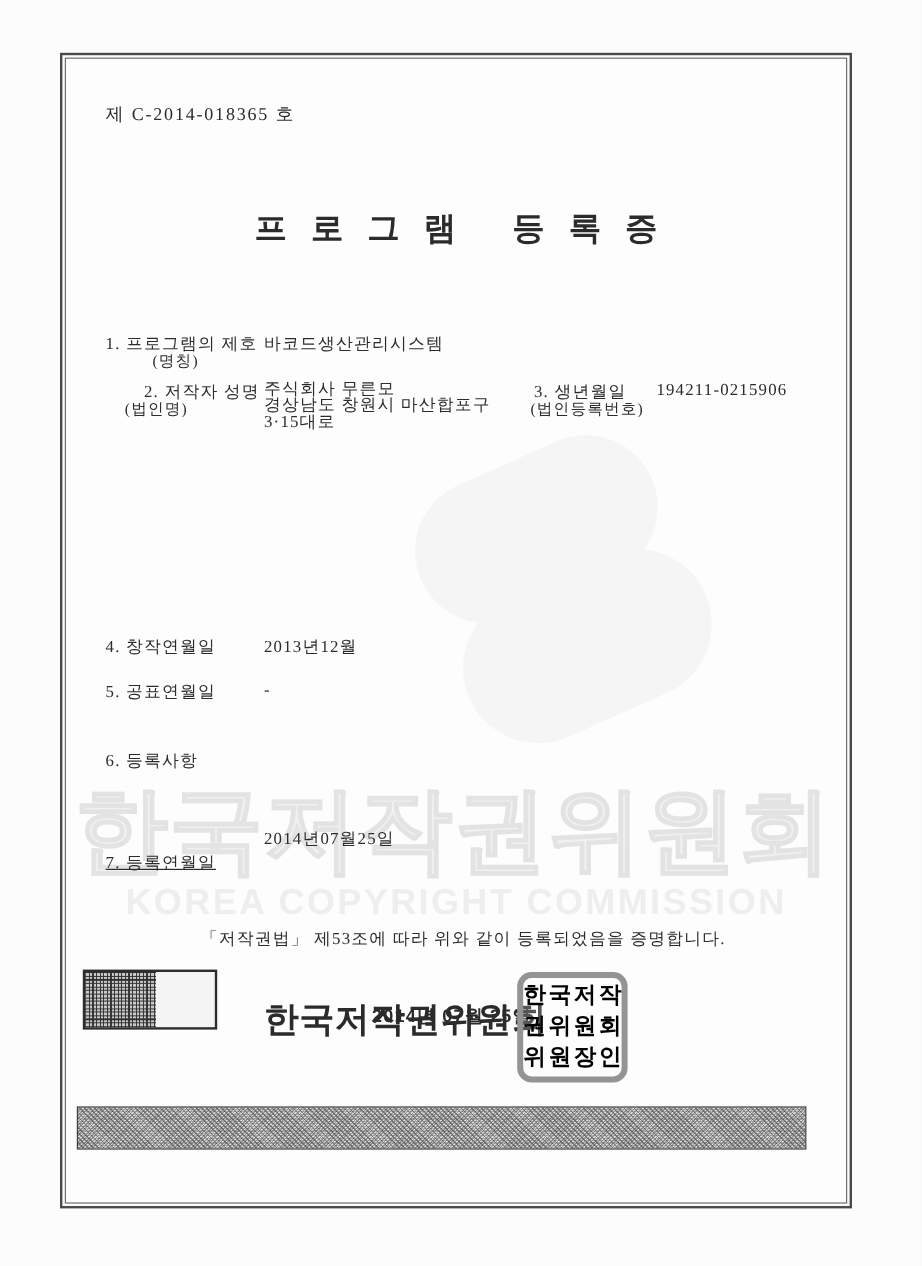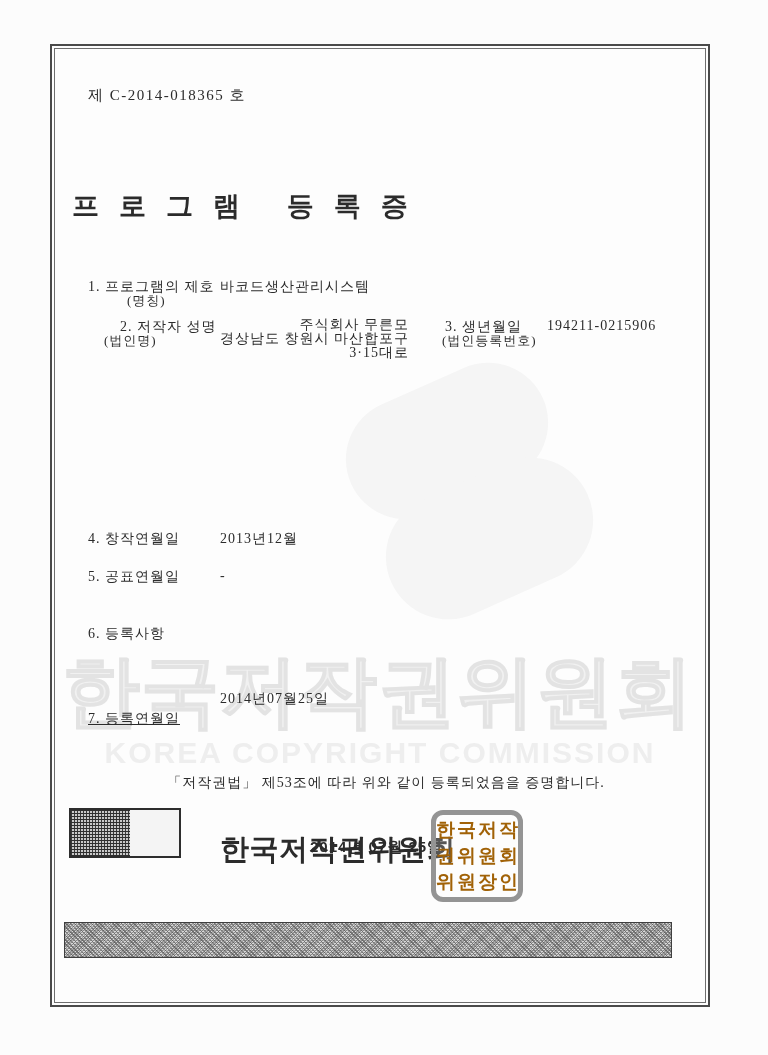--- a/index.html
+++ b/index.html
@@ -23,25 +23,25 @@
   .frame-inner {
     position:absolute; inset:2px;
     border:1px solid #6e6e6e;
     pointer-events:none;
   }
   .abs { position:absolute; }
   .txt { font-size:14px; letter-spacing:1px; white-space:nowrap; z-index:2; }
   .doc-number { left:36px; top:40px; font-size:15px; letter-spacing:1.5px; }
   .title {
     left:0; top:126px; width:100%;
-    font-size:27px; font-weight:bold;
-    letter-spacing:20px; text-indent:20px;margin-top:16px;
+    text-align:center; font-size:27px; font-weight:bold;
+    letter-spacing:20px; text-indent:20px;
   }
   .sub { font-size:13px; }
-  .val-line { display:block; line-height:14px;text-align:right; }
+  .val-line { display:block; line-height:14px; }
   
   .wm-kr {
     left:10px; top:594px; width:640px;
     font-size:78px; font-weight:bold; white-space:nowrap;
     color:#f1f1f1; -webkit-text-stroke:1.5px #e3e3e3;
     z-index:0; letter-spacing:1px;
   }
   .wm-en {
     left:0; top:690px; width:100%; text-align:center;
     font-size:30px; font-weight:bold; letter-spacing:2px;
@@ -67,21 +67,21 @@
   .issuer { left:168px; top:784px; font-size:29px; font-weight:bold; letter-spacing:0.5px; z-index:2; }
   
   .seal {
     left:379px; top:764px; width:92px; height:92px;
     border:5px solid #949494; border-radius:12px;
     display:flex; flex-direction:column; justify-content:center;
     z-index:2; background:rgba(255,255,255,0.2);
   }
   .seal-row {
     text-align:left; font-size:19px; line-height:26px;
-    font-weight:bold; color:#a16207; letter-spacing:2px; white-space:nowrap;
+    font-weight:bold; color:#000000; letter-spacing:2px; white-space:nowrap;
   }
   
   .security-bar {
     left:12px; top:876px; width:608px; height:36px;
     border:1px solid #3f3f3f; z-index:2;
     background:
       repeating-linear-gradient(45deg, rgba(70,70,70,.55) 0 1px, transparent 1px 3px),
       repeating-linear-gradient(135deg, rgba(95,95,95,.5) 0 1px, transparent 1px 2px),
       repeating-linear-gradient(0deg, #b3b3b3 0 1px, #dadada 1px 2px);
   }

